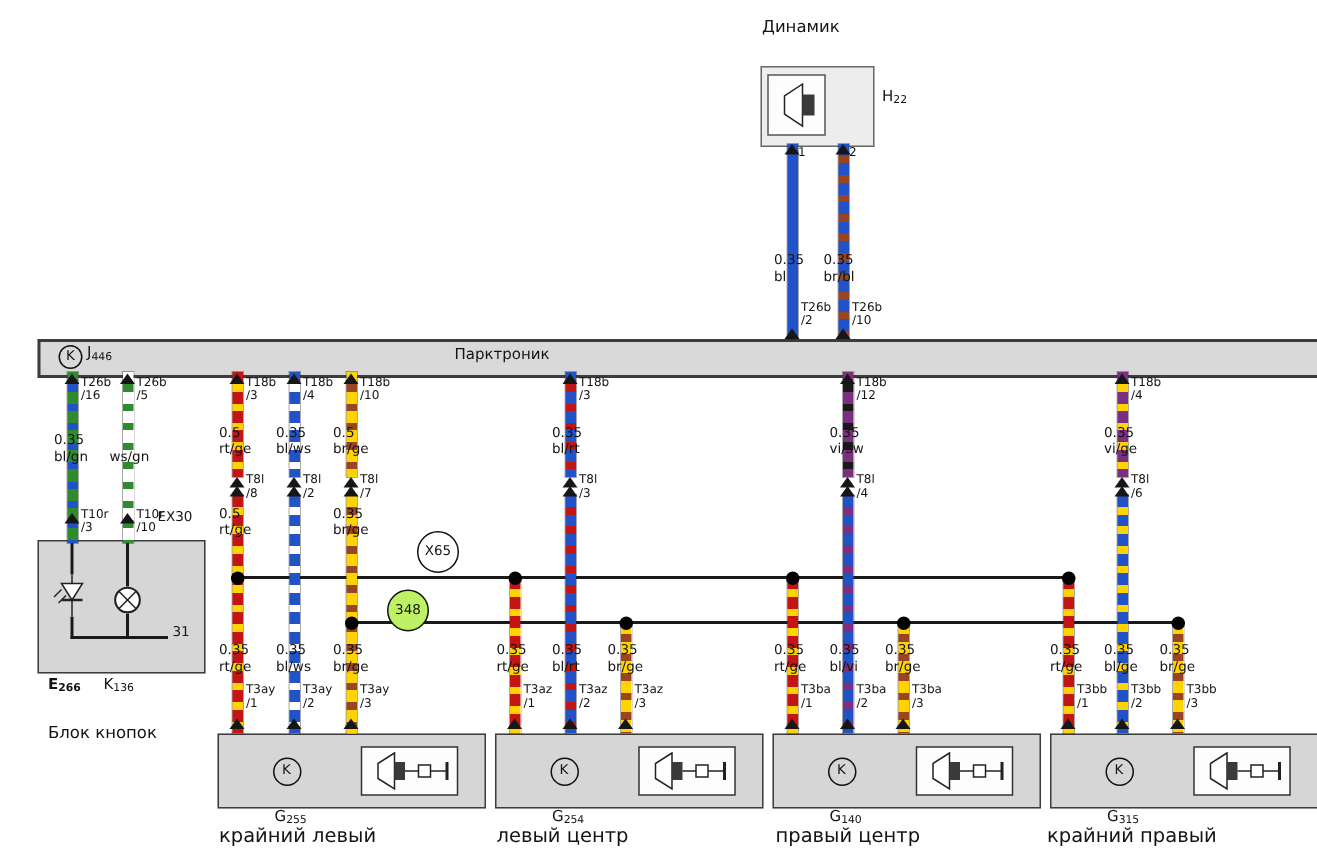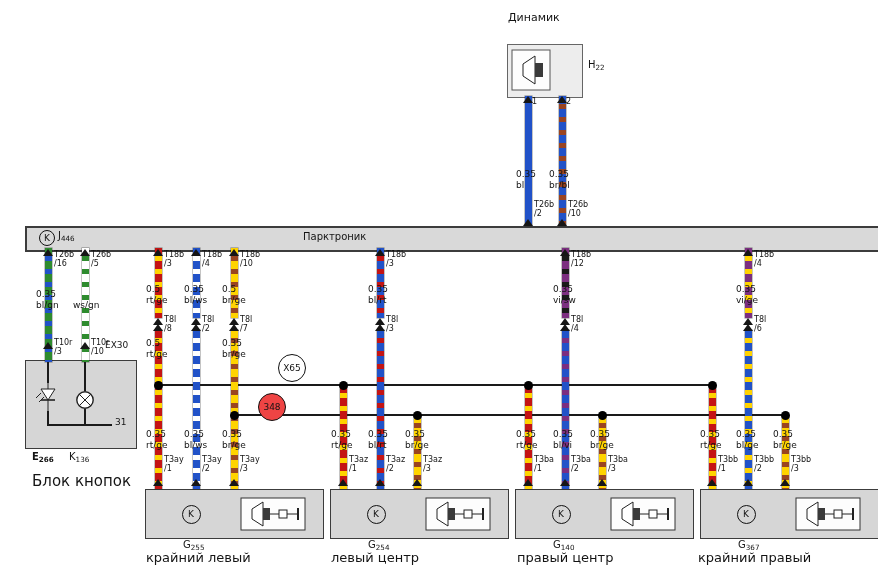--- a/index.html
+++ b/index.html
@@ -143,33 +143,33 @@
         <line x1="13" y1="17" x2="13" y2="28" stroke="#222"></line>
         <line x1="6" y1="10" x2="1" y2="15" stroke="#222"></line>
         <line x1="9" y1="14" x2="4" y2="19" stroke="#222"></line>
       </svg></div>
     <div class="blk" style="left: 76px; top: 391px;"><svg width="18" height="18" viewBox="0 0 18 18">
         <circle cx="9" cy="9" r="8.2" fill="#fff" stroke="#222" stroke-width="1.4"></circle>
         <line x1="3.2" y1="3.2" x2="14.8" y2="14.8" stroke="#222"></line>
         <line x1="14.8" y1="3.2" x2="3.2" y2="14.8" stroke="#222"></line>
       </svg></div>
     <div class="blk" style="left: 278px; top: 354px; width: 26px; height: 26px; border-radius: 50%; border: 1.3px solid rgb(17, 17, 17); background: rgb(255, 255, 255); display: flex; align-items: center; justify-content: center; font-size: 9px;">X65</div>
-    <div class="blk" style="left: 258px; top: 393px; width: 26px; height: 26px; border-radius: 50%; border: 1.3px solid rgb(17, 17, 17); background: #ef4444; display: flex; align-items: center; justify-content: center; font-size: 9px;">348</div>
+    <div class="blk" style="left: 258px; top: 393px; width: 26px; height: 26px; border-radius: 50%; border: 1.3px solid rgb(17, 17, 17); background: #bef264; display: flex; align-items: center; justify-content: center; font-size: 9px;">348</div>
     <div class="blk" style="left: 39px; top: 230px; width: 14px; height: 14px; border-radius: 50%; border: 1.2px solid rgb(17, 17, 17); background: transparent; display: flex; align-items: center; justify-content: center; font-size: 9px;">K</div>
     <div class="blk" style="left: 181.5px; top: 504.5px; width: 17px; height: 17px; border-radius: 50%; border: 1.2px solid rgb(17, 17, 17); background: transparent; display: flex; align-items: center; justify-content: center; font-size: 9px;">K</div>
     <div class="blk" style="left: 366.5px; top: 504.5px; width: 17px; height: 17px; border-radius: 50%; border: 1.2px solid rgb(17, 17, 17); background: transparent; display: flex; align-items: center; justify-content: center; font-size: 9px;">K</div>
     <div class="blk" style="left: 551.5px; top: 504.5px; width: 17px; height: 17px; border-radius: 50%; border: 1.2px solid rgb(17, 17, 17); background: transparent; display: flex; align-items: center; justify-content: center; font-size: 9px;">K</div>
     <div class="blk" style="left: 736.5px; top: 504.5px; width: 17px; height: 17px; border-radius: 50%; border: 1.2px solid rgb(17, 17, 17); background: transparent; display: flex; align-items: center; justify-content: center; font-size: 9px;">K</div>
     <div class="txt" style="left: 508px; top: 12px; font-size: 11px;">Динамик</div>
     <div class="txt" style="left: 303px; top: 231px; font-size: 10px;">Парктроник</div>
     <div class="txt" style="left: 532px; top: 97px; font-size: 8px;">1</div>
     <div class="txt" style="left: 566px; top: 97px; font-size: 8px;">2</div>
     <div class="txt" style="left: 105px; top: 340px; font-size: 9px;">EX30</div>
     <div class="txt" style="left: 115px; top: 417px; font-size: 9px;">31</div>
-    <div class="txt" style="left: 32px; top: 473px; font-size: 15px; text-align: center;">Блок кнопок</div>
+    <div class="txt" style="left: 32px; top: 483px; font-size: 11px; text-align: center;">Блок кнопок</div>
     <div class="txt" style="left: 146px; top: 550px; font-size: 13px;">крайний левый</div>
     <div class="txt" style="left: 331px; top: 550px; font-size: 13px;">левый центр</div>
     <div class="txt" style="left: 517px; top: 550px; font-size: 13px;">правый центр</div>
     <div class="txt" style="left: 698px; top: 550px; font-size: 13px;">крайний правый</div>
     <div class="txt" style="left: 516px; top: 169px; font-size: 9px;">
       <div style="height: 11px;">0.35</div>
       <div>bl</div>
     </div>
     <div class="txt" style="left: 549px; top: 169px; font-size: 9px;">
       <div style="height: 11px;">0.35</div>
@@ -383,14 +383,14 @@
       <div style="height: 9px;">T3bb</div>
       <div>/3</div>
     </div>
     <div class="txt" style="left: 588px; top: 59px; font-size: 10px;"><span>H</span><span class="rn">22</span></div>
     <div class="txt" style="left: 58px; top: 230px; font-size: 10px;"><span>J</span><span class="rn">446</span></div>
     <div class="txt" style="left: 32px; top: 451px; font-size: 10px; font-weight: bold;"><span>E</span><span class="rn">266</span></div>
     <div class="txt" style="left: 69px; top: 451px; font-size: 10px; text-align: center;"><span>K</span><span class="rn">136</span></div>
     <div class="txt" style="left: 183px; top: 539px; font-size: 10px;"><span>G</span><span class="rn">255</span></div>
     <div class="txt" style="left: 368px; top: 539px; font-size: 10px;"><span>G</span><span class="rn">254</span></div>
     <div class="txt" style="left: 553px; top: 539px; font-size: 10px;"><span>G</span><span class="rn">140</span></div>
-    <div class="txt" style="left: 738px; top: 539px; font-size: 10px;"><span>G</span><span class="rn">367</span></div>
+    <div class="txt" style="left: 738px; top: 539px; font-size: 10px;"><span>G</span><span class="rn">315</span></div>
   </div>
 
 </body></html>

